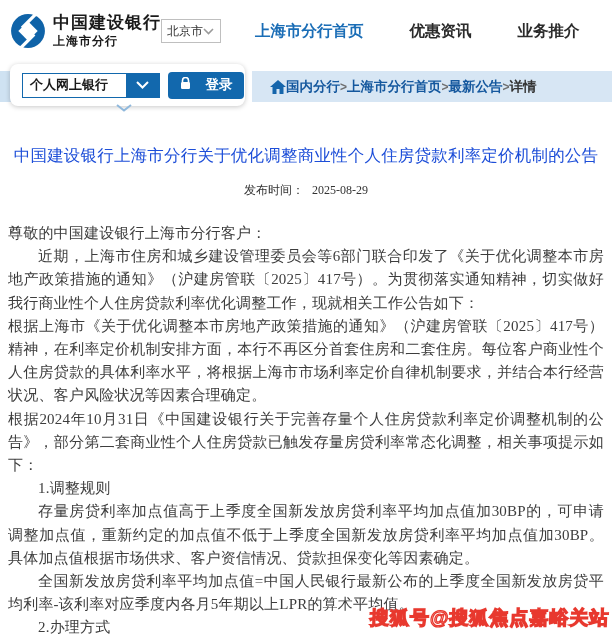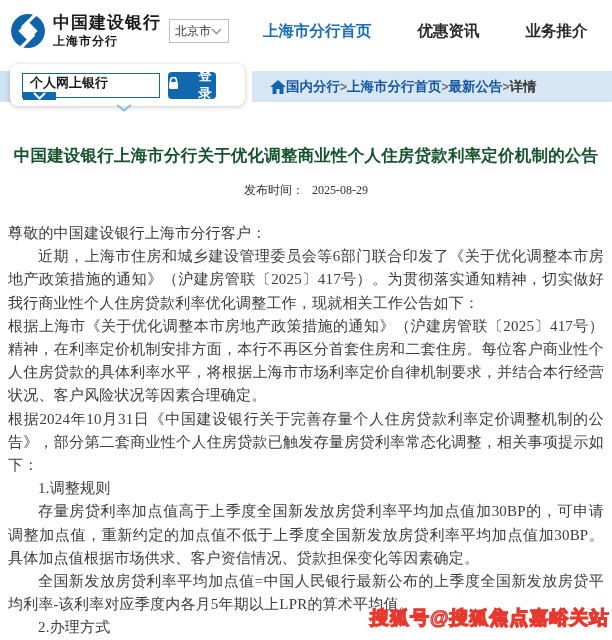--- a/index.html
+++ b/index.html
@@ -11,21 +11,21 @@
 
   
   .topbar { height:62px; display:flex; align-items:center; padding-left:10px; background:#fff; }
   .brand { display:flex; align-items:center; }
   .logo-mark { width:36px; height:36px; flex:0 0 auto; }
   .brand-text { margin-left:7px; }
   .brand-cn { font-size:17px; font-weight:700; color:#1a1a1a; letter-spacing:1px; line-height:20px; }
   .brand-en { font-size:9.5px; color:#222; letter-spacing:0.2px; border-bottom:1px solid #555; padding-bottom:2px; }
   .brand-branch { font-size:12px; font-weight:700; color:#1a1a1a; margin-top:0; letter-spacing:1px; }
   .region-select {
-    margin-left:8px; width:60px; height:24px; border:1px solid #bfbfbf; background:#fff;
+    margin-left:0; width:60px; height:24px; border:1px solid #bfbfbf; background:#fff;
     display:flex; align-items:center; padding:0 5px;
     font-size:12px; color:#333; cursor:pointer;
   }
   .topnav { display:flex; margin-left:34px; gap:46px; white-space:nowrap; }
   .topnav a { font-size:15.5px; font-weight:700; color:#2b2b2b; text-decoration:none; cursor:pointer; }
   .topnav a.active { color:#1a6db6; }
 
   
   .subbar { position:relative; height:45px; }
   .bar-left { position:absolute; left:0; top:9px; width:244px; height:31px; background:#cfe2f2; }
@@ -39,35 +39,35 @@
   .breadcrumb .sep { color:#6f6f6f; font-size:12px; }
   .breadcrumb .current { color:#333; }
 
   .login-panel {
     position:absolute; left:10px; top:2px; width:235px; height:42px; background:#fff;
     border-radius:8px; box-shadow:0 1px 5px rgba(0,0,0,0.22);
     display:flex; align-items:center; padding-left:12px;
   }
   .login-select {
     width:138px; height:25px; border:1px solid #1268ad; background:#fff;
-    display:flex; align-items:stretch; cursor:pointer;flex-direction:column;
+    display:flex; align-items:stretch; cursor:pointer;
   }
   .login-select .sel-label { flex:1; font-size:13px; font-weight:700; color:#1a1a1a; display:flex; align-items:center; padding-left:7px; }
   .login-select .sel-btn { width:33px; background:#1268ad; display:flex; align-items:center; justify-content:center; }
   .login-btn {
-    margin-left:8px; width:48px; height:27px; background:#1268ad; border:none; border-radius:4px;
+    margin-left:8px; width:76px; height:27px; background:#1268ad; border:none; border-radius:4px;
     color:#fff; font-size:13.5px; font-weight:700; display:flex; align-items:center; justify-content:center; gap:15px;
     cursor:pointer; font-family:"Liberation Sans", sans-serif;
   }
   .panel-chevron { position:absolute; left:116px; top:36px; }
 
   
   .article { padding:0 8px; font-family:"Liberation Serif","DejaVu Serif",serif; }
   .article-title {
-    margin-top:38px; text-align:center; font-size:16.5px; font-weight:700; color:#14532d;
+    margin-top:38px; text-align:center; font-size:16.5px; font-weight:400; color:#1d4ed8;
     white-space:nowrap; letter-spacing:0.2px;
   }
   .pubdate { margin-top:15px; text-align:center; font-size:12px; color:#333; }
   .pubdate .date { margin-left:8px; }
   .article-body { margin-top:23px; }
   .article-body p {
     font-size:15px; line-height:23.2px; color:#3d3d3d; text-align:justify; letter-spacing:0.2px;
   }
   .article-body p.indent { text-indent:2em; }
 

